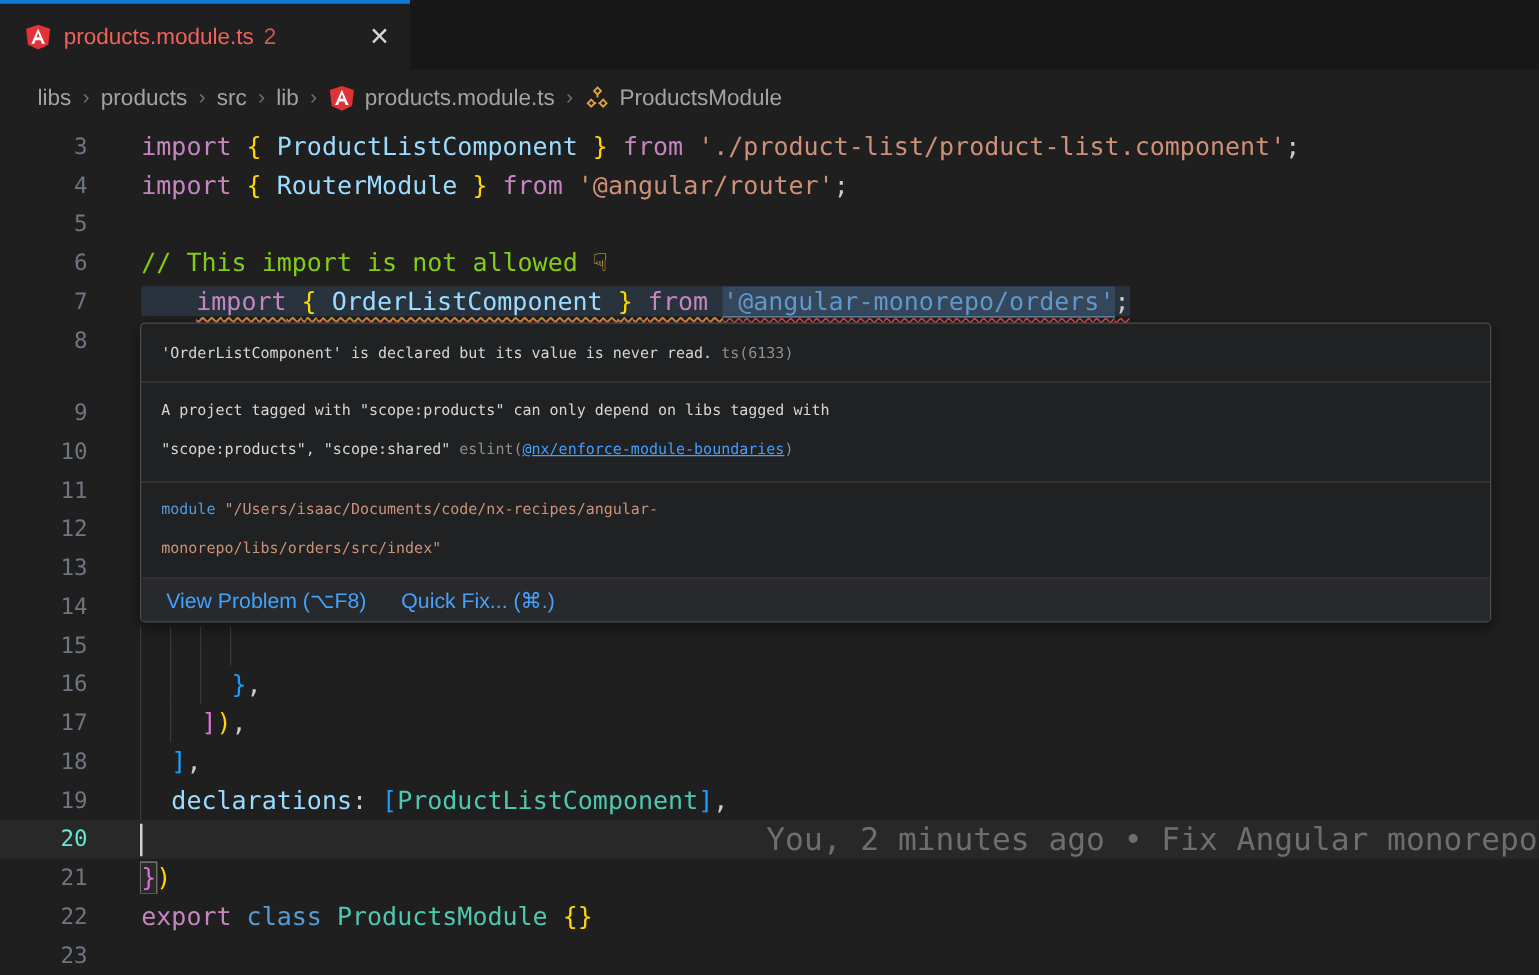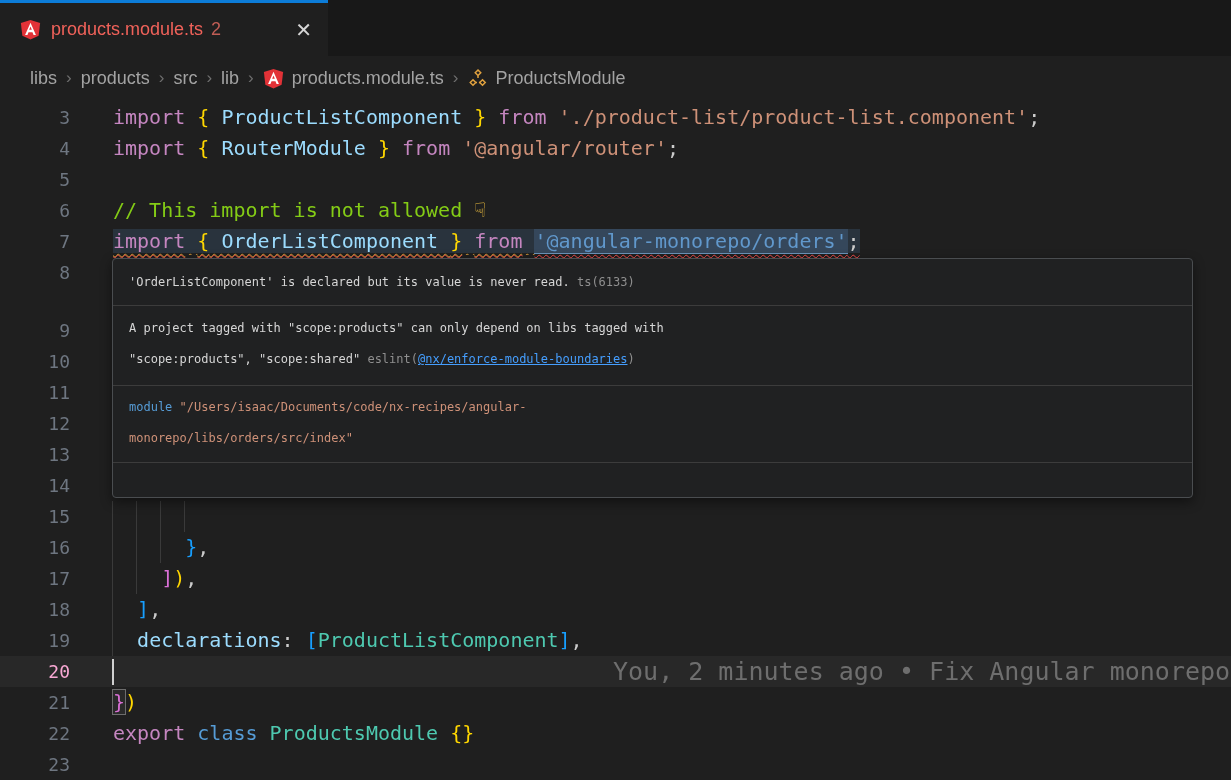--- a/index.html
+++ b/index.html
@@ -22,41 +22,41 @@
           color:#a3a3a3;font-size:18px;}
   .crumb{display:flex;align-items:center;gap:8px;cursor:pointer;}
   .crumb-sep{color:#6f6f6f;font-size:17px;margin:0 9px;}
 
   
   #editor{position:absolute;top:100px;left:0;width:1231px;height:680px;
           font-family:"DejaVu Sans Mono",monospace;font-size:20px;}
   .row{position:absolute;left:0;width:100%;height:31px;line-height:31px;}
   .row.cur{background:rgba(255,255,255,0.045);}
   .ln{position:absolute;left:0;top:0;width:70px;text-align:right;color:#6e7681;font-size:18px;}
-  .cur .ln{color:#f9a8d4;}
+  .cur .ln{color:#5eead4;}
   .code{position:absolute;left:113px;top:0;white-space:pre;color:#cccccc;}
   .blame{position:absolute;left:613px;top:0;color:#6e6e6e;font-size:25px;white-space:pre;}
   .guide{position:absolute;width:1px;height:31px;background:#3a3a3a;}
   .caret{position:absolute;width:2px;background:#d0d0d0;}
 
   
   .kw{color:#c586c0}          
   .kb{color:#569cd6}          
   .id{color:#9cdcfe}          
   .ty{color:#4ec9b0}          
   .str{color:#ce9178}         
   .cm{color:#84cc16}          
   .pn{color:#cccccc}          
   .b1{color:#ffd700}.b2{color:#da70d6}.b3{color:#179fff} 
   .em{color:#e8b93e}
   .dim{color:#8f8f8f}
   .msg{color:#d6d6d6}
   .lk{color:#459efe;text-decoration:underline;cursor:pointer;}
   .lstr{color:#6198cc;border-bottom:1px solid #6a94ba;background:rgba(86,126,170,.28);}
-  .hl7{background:rgba(66,98,134,.30);}
+  .hl7{background:rgba(66,98,134,.30);padding-left:44px;}
   .sqr{text-decoration:underline wavy #f14c4c;text-decoration-thickness:1px;text-underline-offset:6px;}
   .sqo{text-decoration:underline wavy #d29a38;text-decoration-thickness:1px;text-underline-offset:5px;}
   .mbx{box-shadow:0 0 0 1px #6d6d6d;background:rgba(110,110,110,.15);}
 
   
   .hover{position:absolute;box-sizing:border-box;background:#202122;border:1px solid #4a4d50;
          border-radius:4px;box-shadow:0 4px 12px rgba(0,0,0,.45);overflow:hidden;
          font-family:"DejaVu Sans Mono",monospace;}
   .hsec{box-sizing:border-box;border-bottom:1px solid #3c3c3c;padding-left:16px;}
   .hline{line-height:31px;white-space:pre;font-size:12px;}
@@ -224,13 +224,17 @@
       <div class="hline"><span class="msg">'OrderListComponent' is declared but its value is never read.</span><span class="dim"> ts(6133)</span></div>
     </div>
     <div class="hsec" style="height: 80px; padding-top: 7px;">
       <div class="hline"><span class="msg">A project tagged with "scope:products" can only depend on libs tagged with</span></div>
       <div class="hline"><span class="msg">"scope:products", "scope:shared" </span><span class="dim">eslint(</span><span class="lk">@nx/enforce-module-boundaries</span><span class="dim">)</span></div>
     </div>
     <div class="hsec" style="height: 77px; padding-top: 6px;">
       <div class="hline"><span class="kb">module </span><span class="str">"/Users/isaac/Documents/code/nx-recipes/angular-</span></div>
       <div class="hline"><span class="str">monorepo/libs/orders/src/index"</span></div>
     </div>
+    <div class="hactions">
+      <span class="haction">View Problem (⌥F8)</span>
+      <span class="haction">Quick Fix... (⌘.)</span>
+    </div>
   </div>
 
 </body></html>

